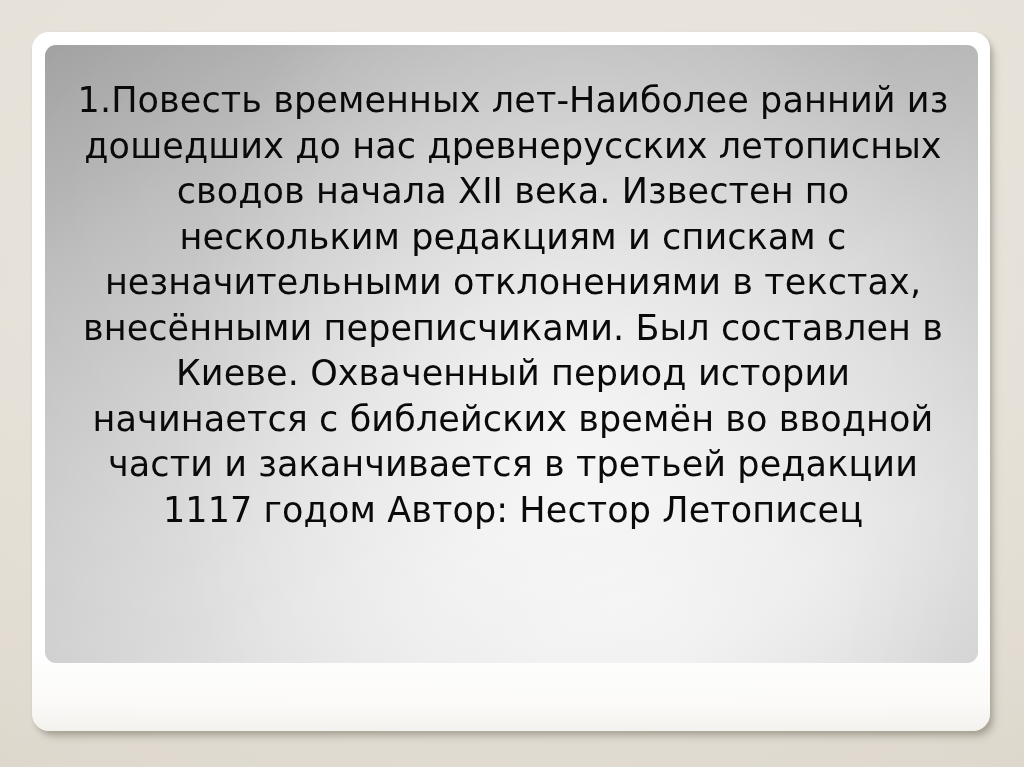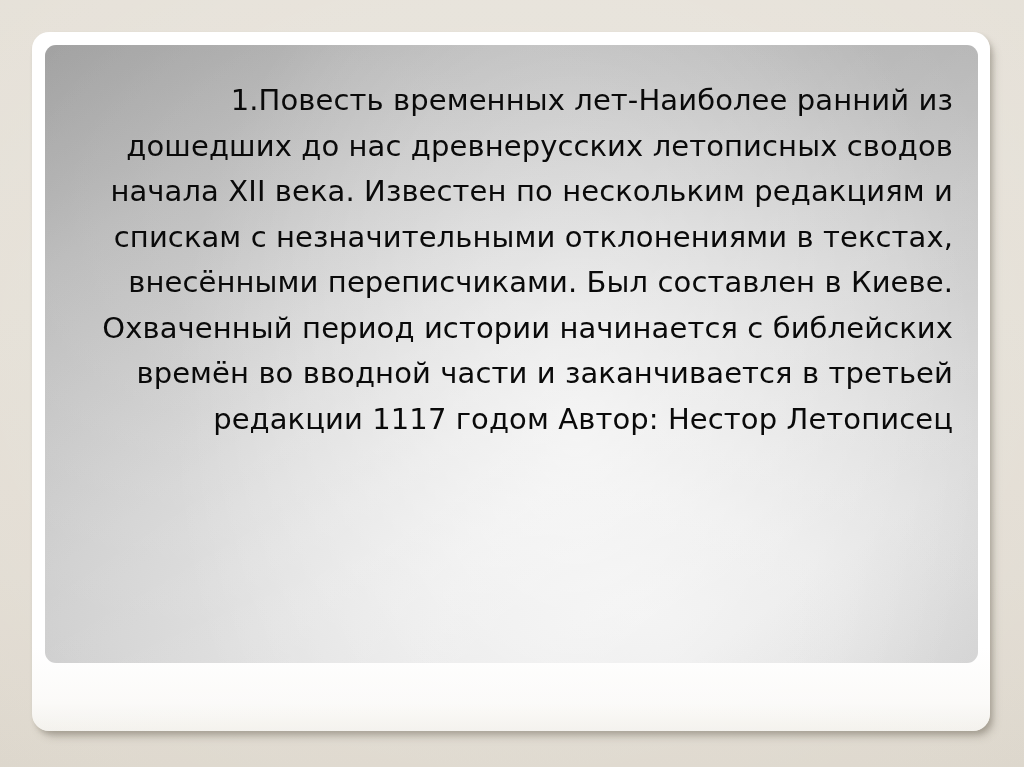--- a/index.html
+++ b/index.html
@@ -111,27 +111,27 @@
   
   #body-text {
     position: absolute;
     left: 28px;
     top: 33px;
     width: 880px;
     z-index: 3;
     margin: 0;
     color: #0a0a0a;
     font-family: "DejaVu Sans", "Liberation Sans", sans-serif;
-    font-size: 29px;
+    font-size: 35px;
     line-height: 45.5px;
     font-weight: 400;
     letter-spacing: 0.1px;
     white-space: pre-wrap;
     word-break: normal;
-    text-align: right;
+    text-align: center;
   }
 </style>
 </head>
 <body>
 
 <div id="slide-canvas">
 
   <div id="slide-card">
 
     <div id="content-panel">

